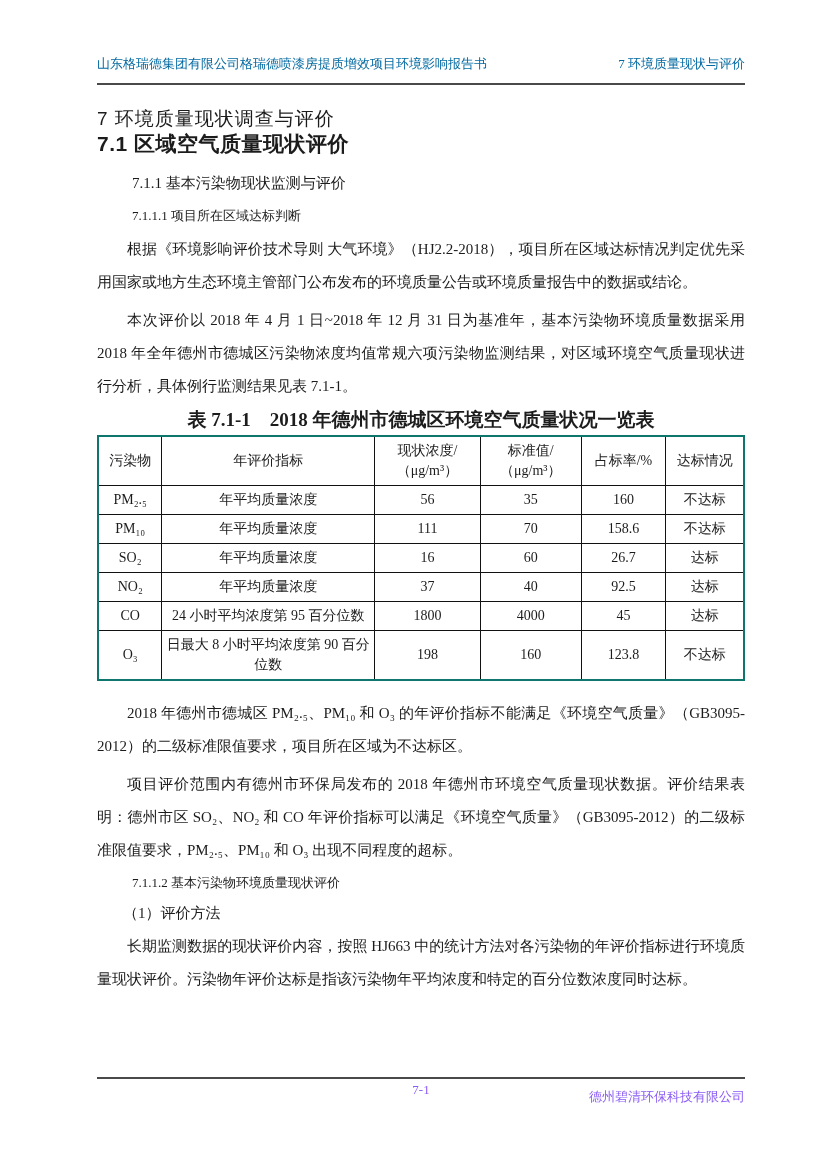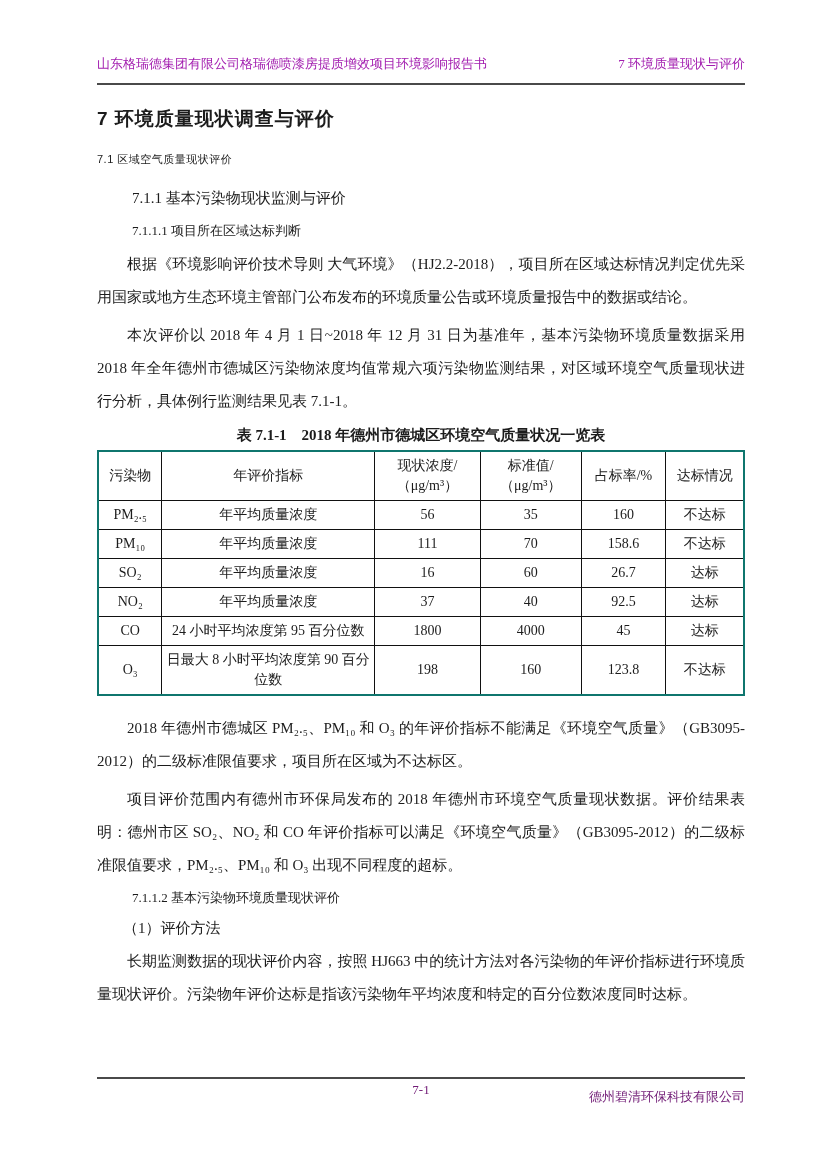--- a/index.html
+++ b/index.html
@@ -21,37 +21,36 @@
   
   .page-header {
     padding-top: 55px;
     padding-bottom: 11px;
     border-bottom: 2px solid #4a4a4a;
     display: flex;
     justify-content: space-between;
     align-items: flex-end;
     font-size: 13px;
     line-height: 17px;
-    color: #a21caf;
+    color: #0369a1;
   }
   .page-header .right { white-space: nowrap; padding-left: 20px; }
   
   .h1 {
     margin-top: 21px;
     font-family: "Liberation Sans", "DejaVu Sans", sans-serif;
-    font-weight: bold;
+    font-weight: normal;
     font-size: 19px;
     line-height: 26px;
     letter-spacing: 1px;
   }
   .h2 {
-    margin-top: 15px;
     font-family: "Liberation Sans", "DejaVu Sans", sans-serif;
-    font-weight: normal;
-    font-size: 11px;
+    font-weight: bold;
+    font-size: 21px;
     line-height: 24px;
     letter-spacing: 0.5px;
   }
   .h3 {
     margin-top: 15px;
     font-size: 15px;
     line-height: 24px;
     padding-left: 35px;
   }
   .h4 {
@@ -74,21 +73,21 @@
     text-indent: 2em;
     text-align: justify;
     margin-top: 5px;
   }
   p.first-after-heading { margin-top: 5px; }
   
   .table-caption {
     margin-top: 6px;
     text-align: center;
     font-weight: bold;
-    font-size: 15px;
+    font-size: 19px;
     line-height: 22px;
   }
   table.data-table {
     margin-top: 4px;
     width: 100%;
     border-collapse: collapse;
     border: 2px solid #0f766e;
     table-layout: fixed;
   }
   .data-table th, .data-table td {
@@ -106,21 +105,21 @@
   }
   .data-table td { height: 22px; }
   
   .page-footer {
     position: absolute;
     left: 97px;
     top: 1077px;
     width: 648px;
     border-top: 2px solid #4a4a4a;
     font-size: 13px;
-    color: #701a75;
+    color: #8b5cf6;
   }
   .page-footer .page-number {
     text-align: center;
     padding-top: 2px;
     line-height: 17px;
   }
   .page-footer .company {
     position: absolute;
     right: 0;
     top: 9px;

